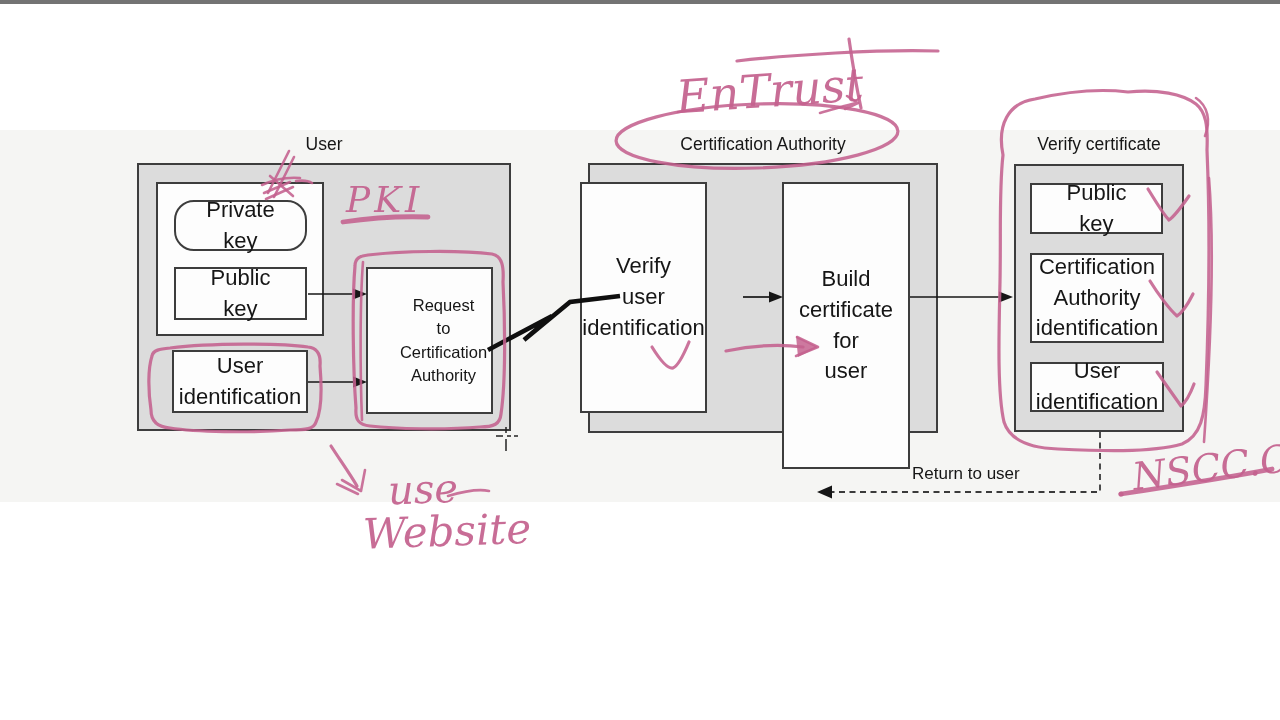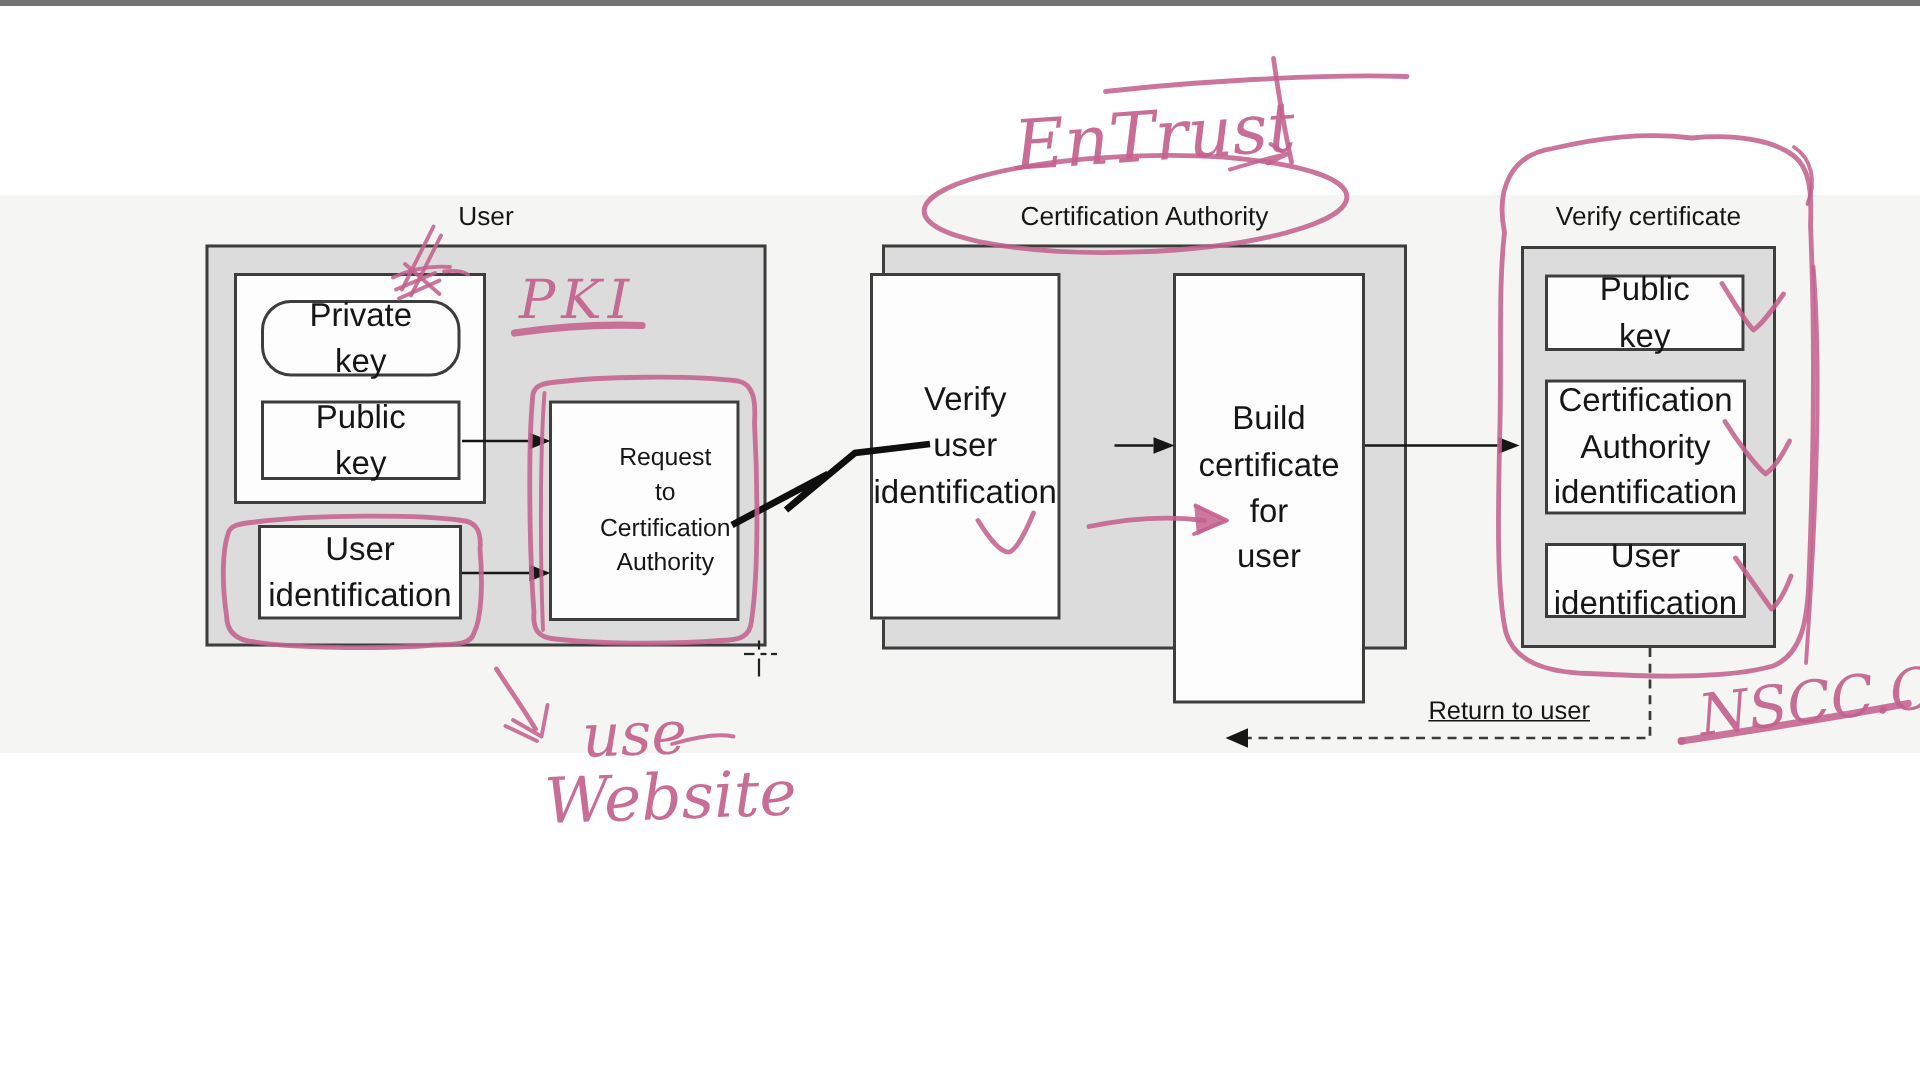--- a/index.html
+++ b/index.html
@@ -19,22 +19,22 @@
     background:#fdfdfd;
     border:2px solid var(--box-border,#3d3d3d);
     display:flex; align-items:center; justify-content:center;
     text-align:center; white-space:pre-line;
     font-size:22px; line-height:1.4; color:var(--ink,#161616);
   }
   .sec-title {
     text-align:center; font-size:17.5px; color:var(--ink,#161616);
   }
   #return-label {
-    left:880px; top:464px; width:180px; text-align:right;
-    font-size:17px; color:var(--ink,#161616);text-decoration:underline;
+    left:912px; top:464px; width:180px; text-align:left;
+    font-size:17px; color:var(--ink,#161616);
   }
   svg.overlay { position:absolute; left:0; top:0; pointer-events:none; }
   .ink-line { stroke:var(--ink,#161616); stroke-width:1.7; fill:none; }
   .ink-head { fill:var(--ink,#161616); stroke:none; }
   .bolt { stroke:#0f0f0f; stroke-width:4.5; fill:none; stroke-linejoin:miter; stroke-linecap:butt; }
   .dash { stroke:#3a3a3a; stroke-width:1.8; fill:none; stroke-dasharray:6 4.5; }
   .pk { stroke:var(--pink,#c4618e); fill:none; stroke-width:3.2; stroke-linecap:round; stroke-linejoin:round; opacity:.88; }
   .pk-thin { stroke-width:2.6; }
   .pk-thick { stroke-width:4.8; }
   .pk-fill { fill:var(--pink,#c4618e); stroke:none; opacity:.85; }

